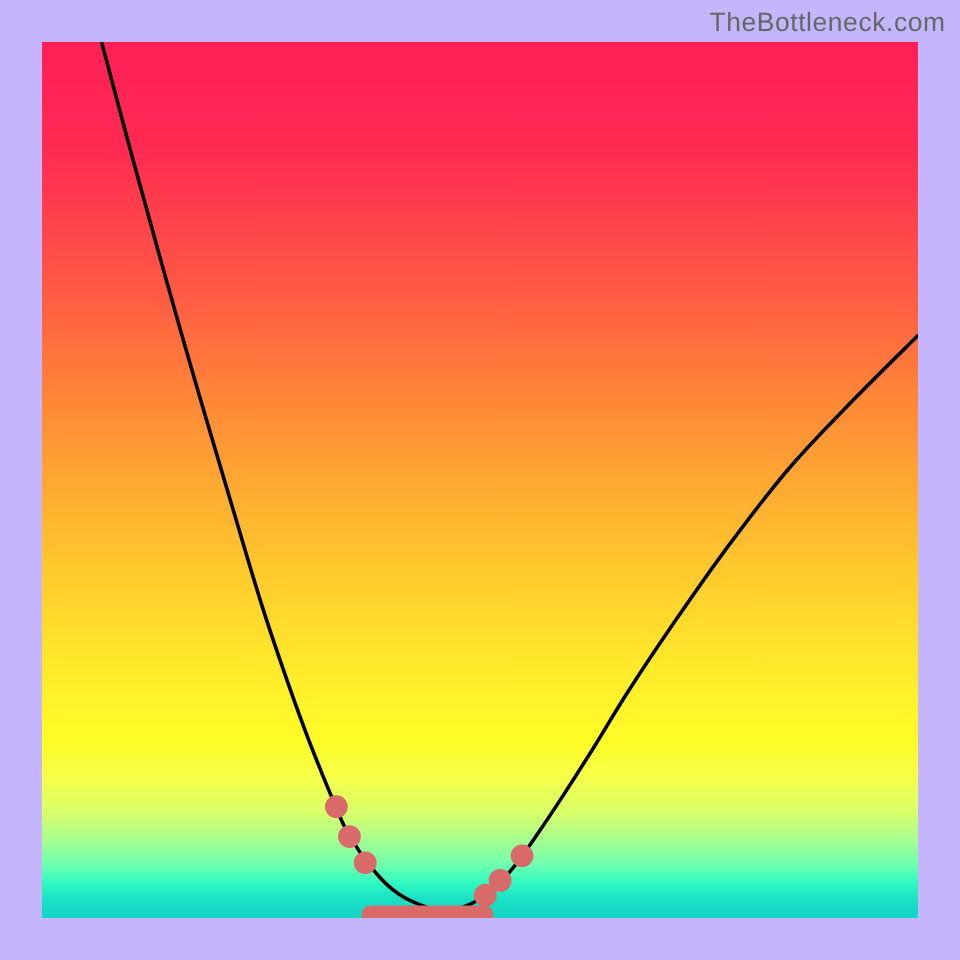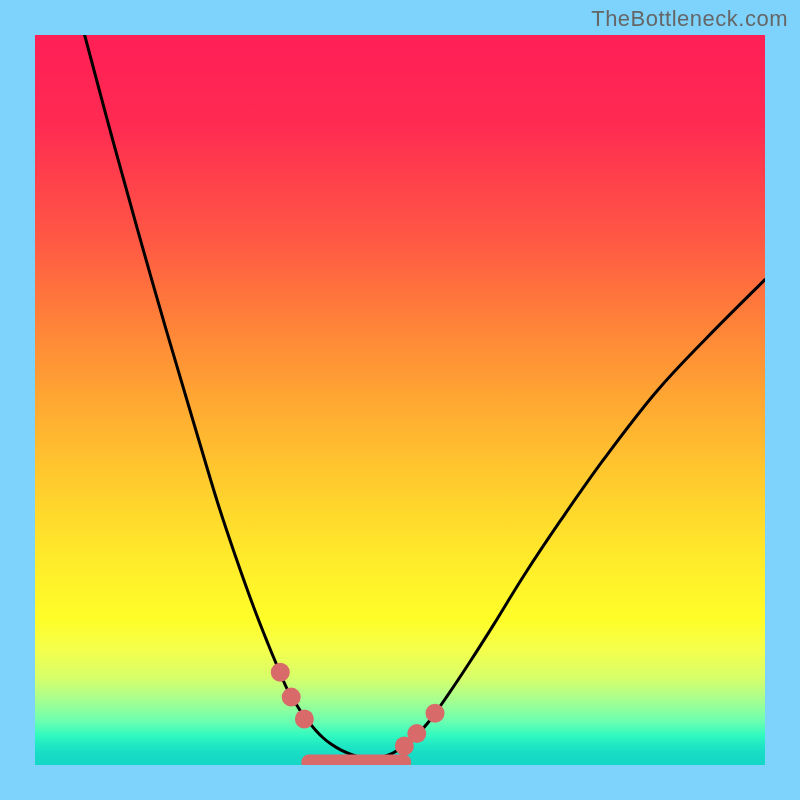--- a/index.html
+++ b/index.html
@@ -2,21 +2,21 @@
 <html><head>
 <meta charset="utf-8">
 <style>
   * { margin: 0; padding: 0; box-sizing: border-box; }
   html, body { width: 800px; height: 800px; overflow: hidden; }
   body { font-family: Arial, sans-serif; background: #000; }
   
   .frame {
     width: 800px;
     height: 800px;
-    background: #7dd3fc;
+    background: #c4b5fd;
     position: relative;
   }
   
   .attribution {
     position: absolute;
     top: 6px;
     right: 12px;
     color: #666;
     font-size: 22px;
     font-weight: 500;

